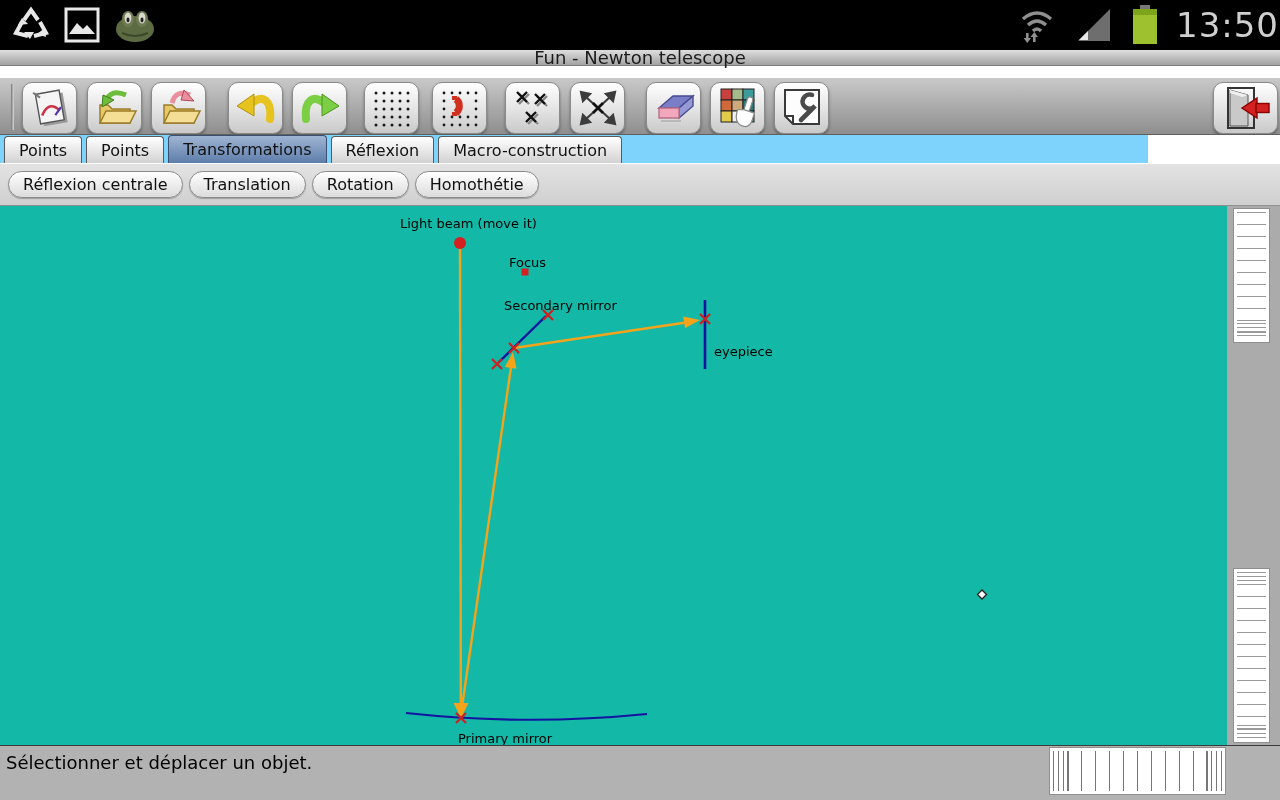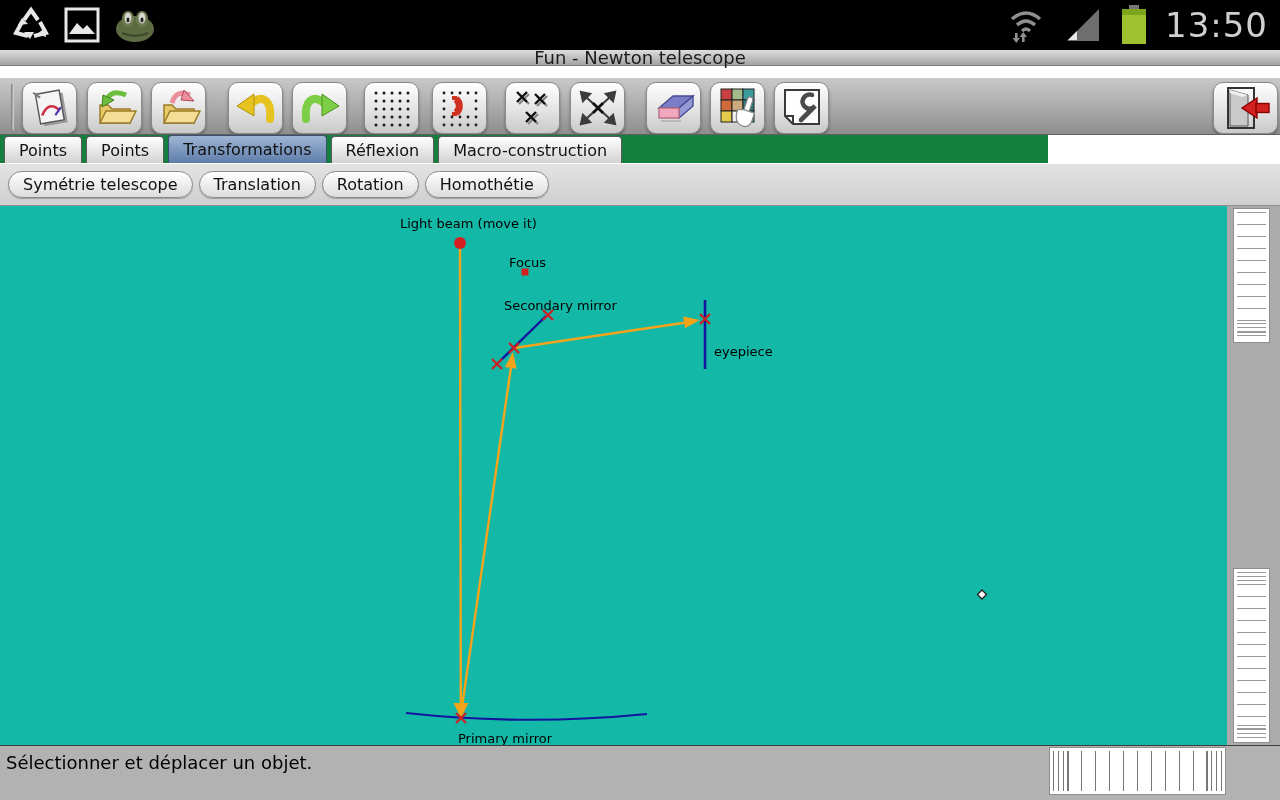--- a/index.html
+++ b/index.html
@@ -3,41 +3,41 @@
 <meta charset="utf-8">
 <style>
   * { margin:0; padding:0; box-sizing:border-box; }
   html,body { width:1280px; height:800px; overflow:hidden; background:#000;
               font-family:"DejaVu Sans","Liberation Sans",sans-serif; }
   #screen { position:relative; width:1280px; height:800px; background:#fff; overflow:hidden; }
 
   
   .android-bar { position:absolute; left:0; top:0; width:1280px; height:50px; background:#000; }
   .ab-left { position:absolute; left:12px; top:6px; display:flex; gap:14px; align-items:center; }
-  .ab-right { position:absolute; right:12px; top:0; height:50px; display:flex; gap:17px; align-items:center; }
+  .ab-right { position:absolute; right:1px; top:0; height:50px; display:flex; gap:17px; align-items:center; }
   .ab-time { color:#cfcfcf; font-size:34px; letter-spacing:1px; }
 
   
   .title-bar { position:absolute; left:0; top:50px; width:1280px; height:16px;
     background:linear-gradient(#dedede,#a2a2a2); border-bottom:1px solid #7c7c7c;
     display:flex; align-items:center; justify-content:center; }
   .title-bar span { font-size:18px; color:#1b1b1b; }
 
   
   .toolbar { position:absolute; left:0; top:78px; width:1280px; height:57px;
     background:linear-gradient(#c9c9c9,#8e8e8e); border-bottom:1px solid #5f5f5f; overflow:hidden; }
   .tb-sep { position:absolute; left:11px; top:6px; width:3px; height:46px;
     background:linear-gradient(to right,#767676,#dcdcdc); }
   .tb-btn { position:absolute; top:4px; width:55px; height:52px; border-radius:10px;
     border:1px solid #8a8a8a; background:linear-gradient(#ffffff,#e3e3e3 55%,#c9c9c9);
     box-shadow:0 2px 3px rgba(0,0,0,.35), inset 0 1px 0 #fff;
     display:flex; align-items:center; justify-content:center; }
 
   
-  .tab-strip { position:absolute; left:0; top:135px; width:1048px; height:28px; background:#15803d;
+  .tab-strip { position:absolute; left:0; top:135px; width:1148px; height:28px; background:#7dd3fc;
     display:flex; align-items:flex-end; padding-left:4px; }
   .tab { height:27px; padding:0 14px; margin-right:4px; display:flex; align-items:center;
     font-size:16px; color:#111; border:1px solid #5a5a5a; border-bottom:none;
     border-radius:4px 4px 0 0; background:linear-gradient(#ffffff,#d2d2d2); white-space:nowrap; }
   .tab.selected { background:linear-gradient(#9fb5d3,#5d7daa); border-color:#3a4f6e; height:28px; }
 
   
   .transform-row { position:absolute; left:0; top:163px; width:1280px; height:42px;
     background:linear-gradient(#e3e3e3,#cfcfcf); border-top:1px solid #fff;
     display:flex; align-items:center; gap:6px; padding-left:8px; }
@@ -344,21 +344,21 @@
     <div class="tab">
         <span>Réflexion</span>
       </div>
     <div class="tab">
         <span>Macro-construction</span>
       </div>
   </div>
 
   <div class="transform-row">
     <div class="pill">
-        <span>Symétrie telescope</span>
+        <span>Réflexion centrale</span>
       </div>
     <div class="pill">
         <span>Translation</span>
       </div>
     <div class="pill">
         <span>Rotation</span>
       </div>
     <div class="pill">
         <span>Homothétie</span>
       </div>

